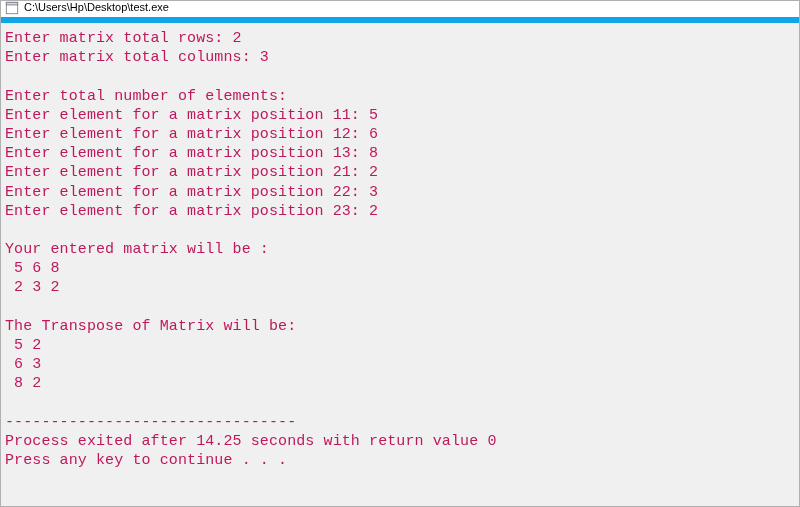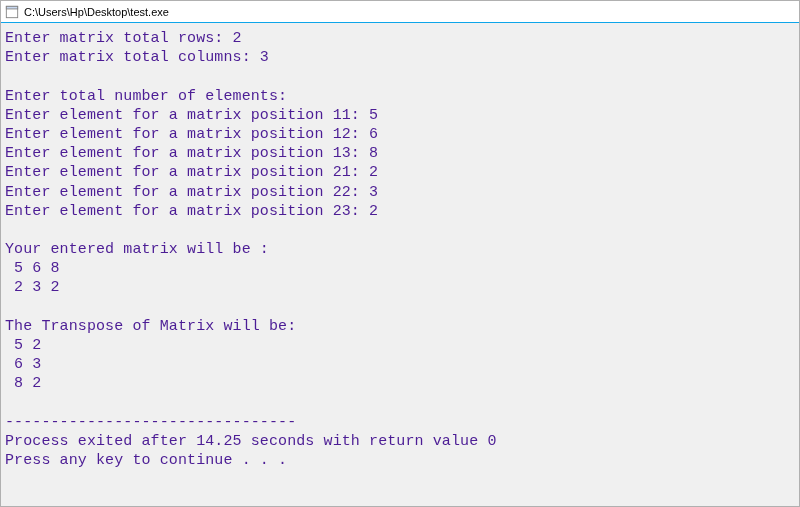--- a/index.html
+++ b/index.html
@@ -16,23 +16,22 @@
     }
     .window {
       width: 100%;
       height: 100%;
       background: #f0f0f0;
       border: 1px solid #b0b0b0;
     }
     .titlebar {
       height: 22px;
       background: #ffffff;
-      border-bottom: 1px solid #0ea5e9;
+      border-bottom: 6px solid #0ea5e9;
       display: flex;
-      align-items: center;
       padding: 0 4px;
       font-size: 11px;
       color: #000;
     }
     .app-icon {
       width: 14px;
       height: 14px;
       margin-right: 5px;
       display: inline-flex;
       align-items: center;
@@ -40,21 +39,21 @@
     }
     .app-icon svg {
       width: 14px;
       height: 14px;
     }
     .console {
       padding: 6px 4px 4px 4px;
       font-family: Consolas, "Courier New", monospace;
       font-size: 15px;
       line-height: 1.28;
-      color: #4c1d95;
+      color: #be185d;
       white-space: pre;
       letter-spacing: 0.1px;
     }
   </style>
 </head>
 <body>
 
 <div class="window">
   <div class="titlebar">
     <span class="app-icon">

